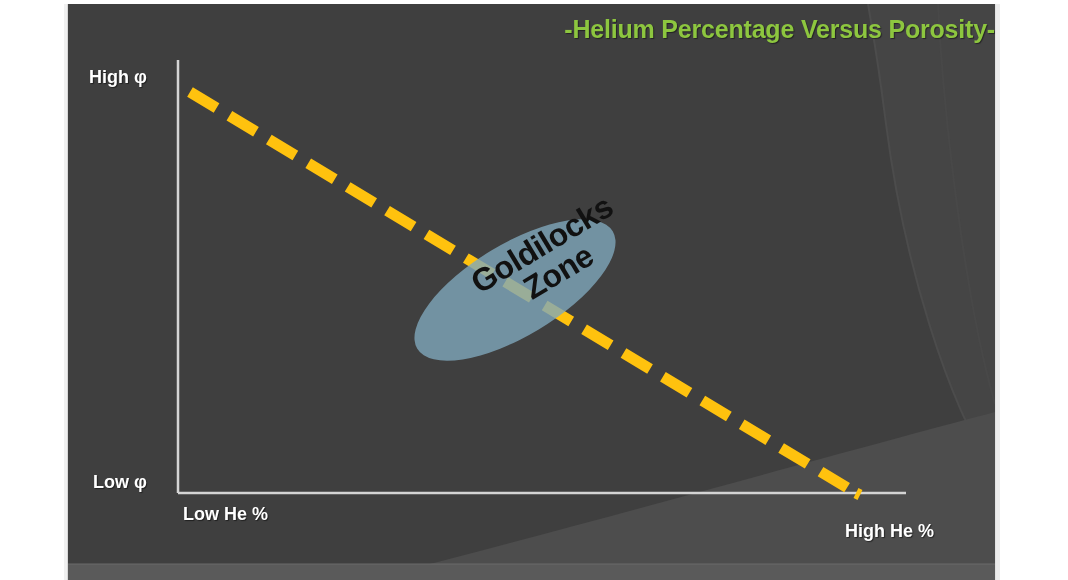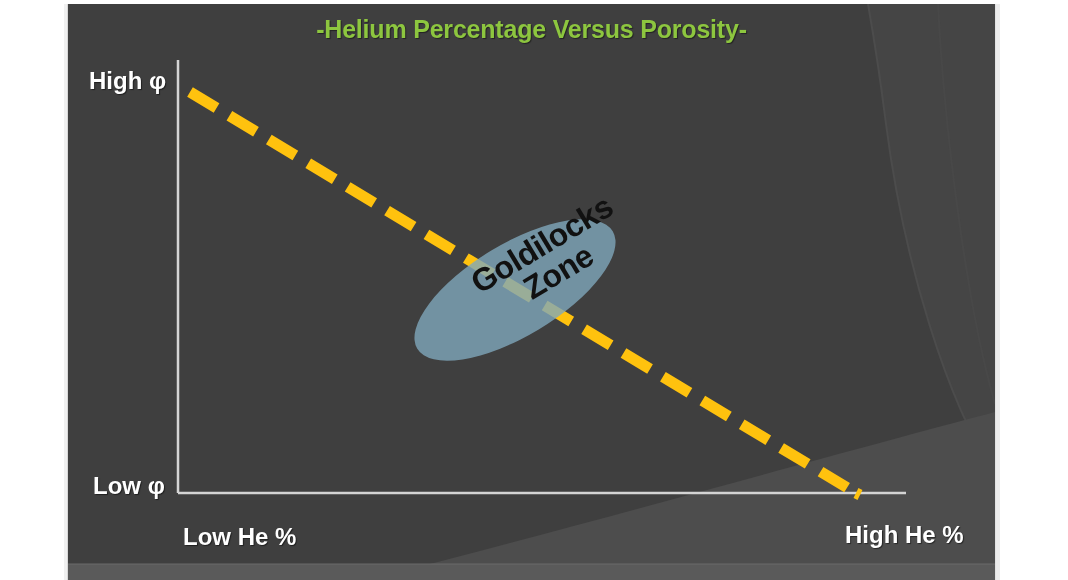--- a/index.html
+++ b/index.html
@@ -83,34 +83,35 @@
   }
   #sub-title {
     font-family: "Liberation Sans Narrow", "Liberation Sans", sans-serif;
     font-size: 25px;
     font-weight: bold;
     letter-spacing: -0.2px;
     color: #8DC63F;
     line-height: 1.1;
     margin-top: 2px;
     text-shadow: 1px 1px 1px rgba(0,0,0,0.45);
+    text-align: right;
   }
 
   
   .axis-label {
     position: absolute;
     color: #ffffff;
-    font-size: 24px;
+    font-size: 18px;
     font-weight: bold;
     white-space: nowrap;
     text-shadow: 1px 1px 1px rgba(0,0,0,0.5);
   }
   #label-high-phi { left: 21px;  top: 63px; }
   #label-low-phi  { left: 25px;  top: 468px; }
-  #label-low-he   { left: 115px; top: 519px; }
+  #label-low-he   { left: 115px; top: 500px; }
   #label-high-he  { left: 765px; top: 517px; margin-left: 12px; }
 
   
   #zone-label {
     position: absolute;
     left: 372px;
     top: 222px;
     width: 220px;
     text-align: center;
     transform: rotate(-31deg);

